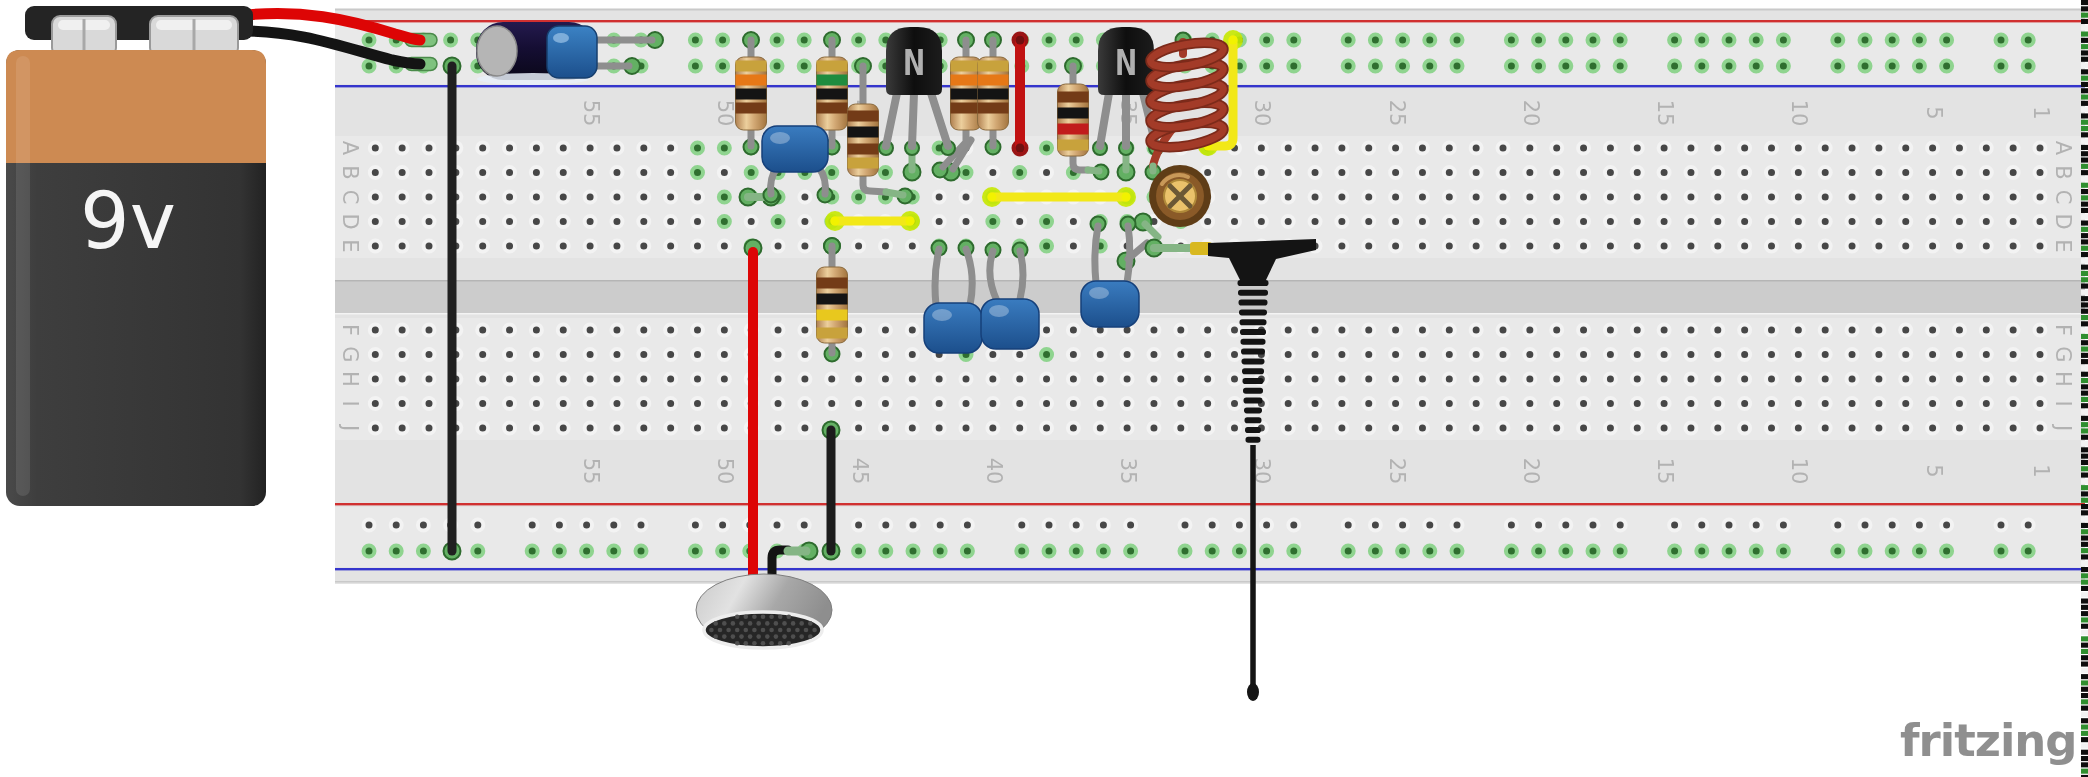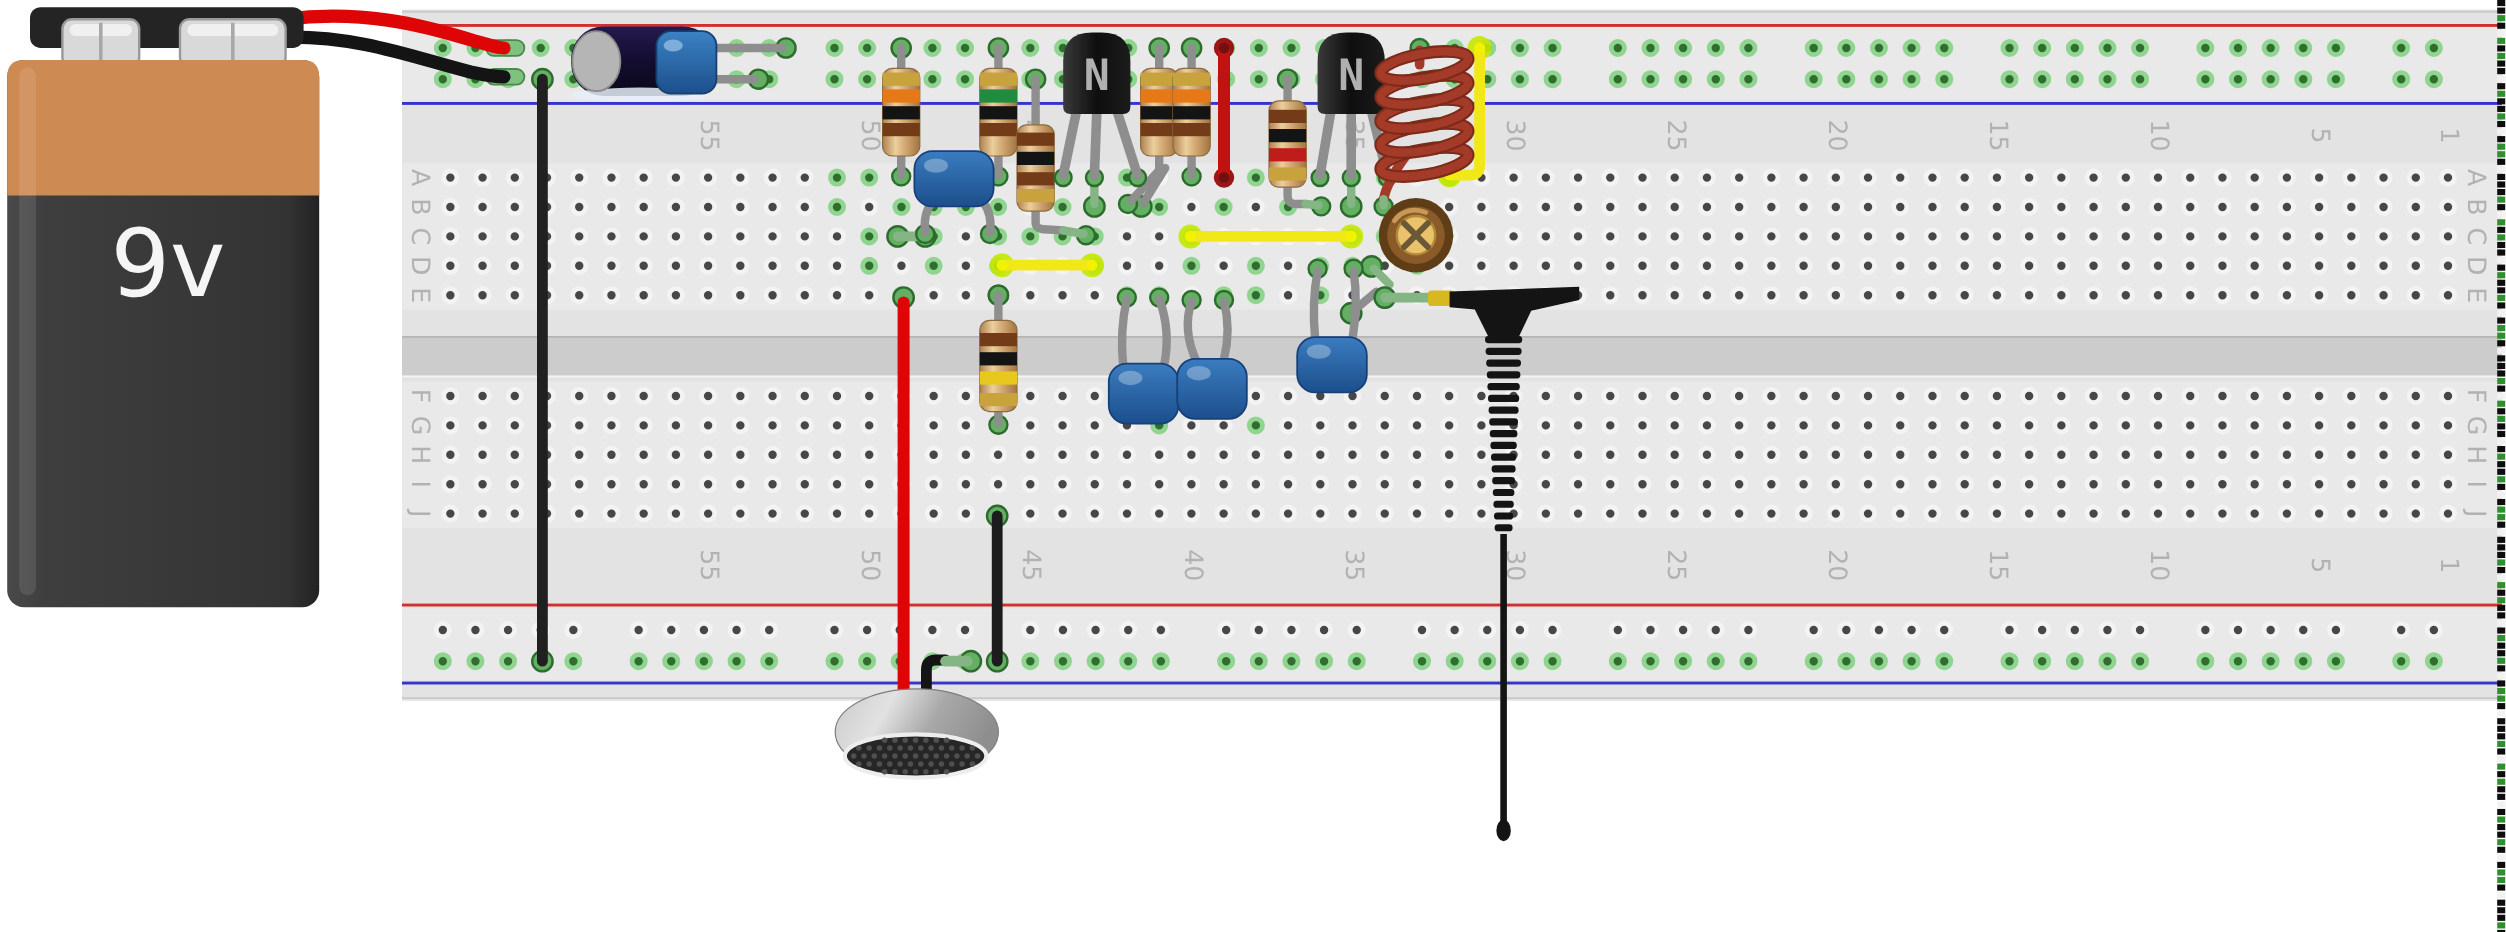--- a/index.html
+++ b/index.html
@@ -1,19 +1,19 @@
 <!DOCTYPE html>
 <html><head>
 <meta charset="utf-8">
 <style>
   html,body{margin:0;padding:0;background:#fff}
   #canvas{position:relative;width:2088px;height:777px;background:#fff;overflow:hidden;
           font-family:"DejaVu Sans",sans-serif}
   #scene{position:absolute;left:0;top:0}
-  #battery-label{position:absolute;left:92px;top:176px;font-size:78px;color:#f5f5f5;
+  #battery-label{position:absolute;left:80px;top:176px;font-size:78px;color:#f5f5f5;
                  font-family:"DejaVu Sans",sans-serif}
   #logo{position:absolute;left:1900px;top:714px;font-size:45px;font-weight:bold;color:#8f8f8f;
         font-family:"DejaVu Sans",sans-serif;letter-spacing:-1px}
 </style>
 </head>
 <body>
 
 <div id="canvas">
   <svg id="scene" width="2088" height="777">
       <defs>
@@ -1423,13 +1423,14 @@
         <rect x="2081" y="737.1" width="7" height="5.1" fill="#0d0d0d"></rect>
         <rect x="2081" y="743.4" width="7" height="5.1" fill="#f2f2f2"></rect>
         <rect x="2081" y="749.6999999999999" width="7" height="5.1" fill="#0d0d0d"></rect>
         <rect x="2081" y="756" width="7" height="5.1" fill="#0d0d0d"></rect>
         <rect x="2081" y="762.3" width="7" height="5.1" fill="#0d0d0d"></rect>
         <rect x="2081" y="768.6" width="7" height="5.1" fill="#2f8f2f"></rect>
         <rect x="2081" y="774.9" width="7" height="5.1" fill="#0d0d0d"></rect>
       </g>
     </svg>
   <div id="battery-label">9v</div>
+  <div id="logo">fritzing</div>
 </div>
 
 </body></html>

